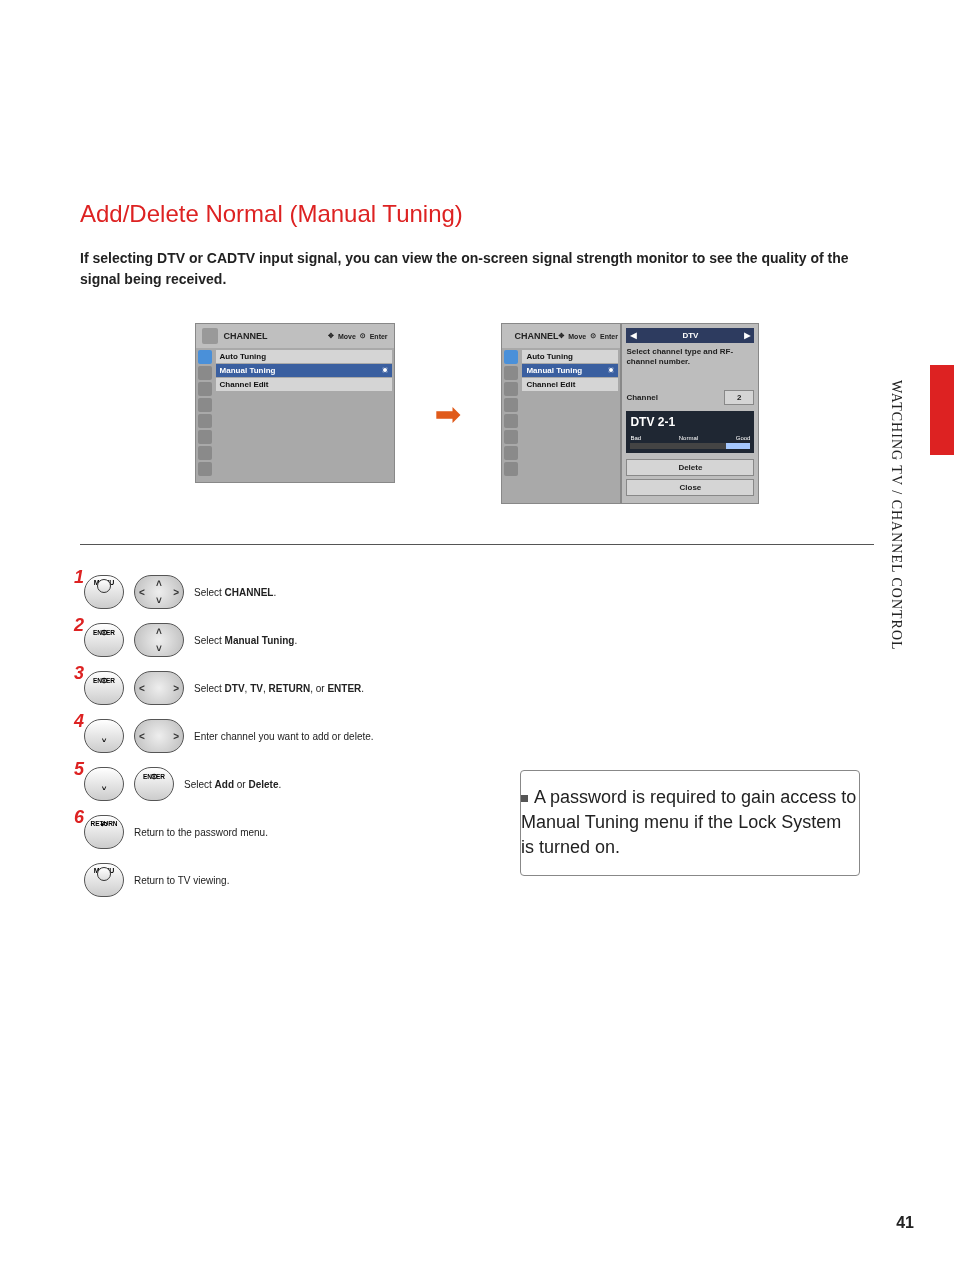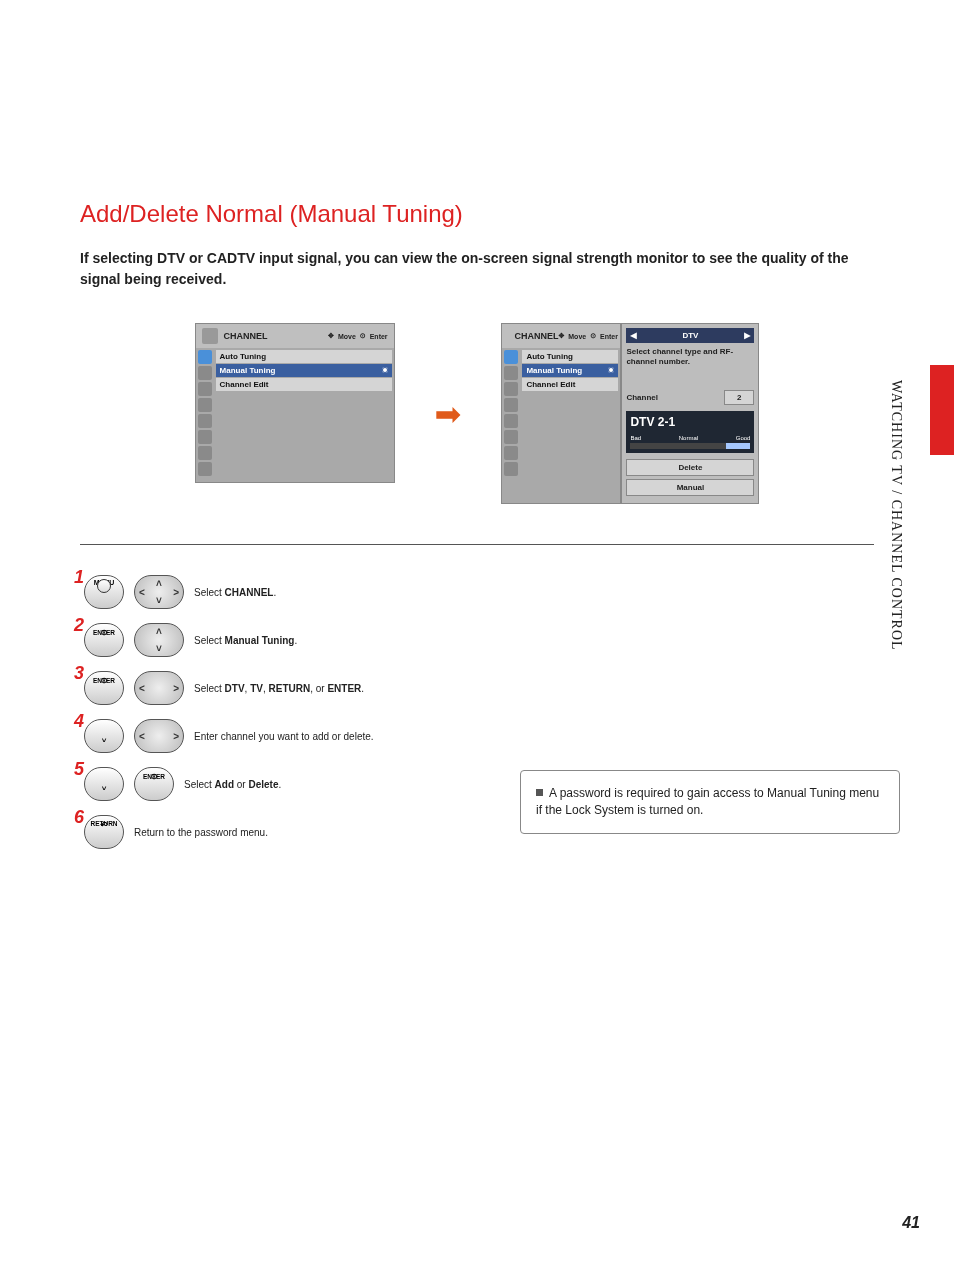--- a/index.html
+++ b/index.html
@@ -185,25 +185,25 @@
   .btn.dpad.full .chev.l{left:4px;} .btn.dpad.full .chev.r{right:4px;}
   .btn.down-only .chev.dn{bottom:7px; position:absolute;}
 
   .step-text { font-size: 10px; line-height:1.3;}
   .step-text b { font-weight: bold; }
 
   .note-box {
     position: absolute;
     left: 520px;
     top: 770px;
-    width: 380px;
+    width: 340px;
     border: 1px solid #888;
     border-radius: 4px;
-    padding: 14px 15px;
-    font-size: 12px;
+    padding: 14px 0;
+    font-size: 18px;
     line-height:1.4;
   }
   .note-box .sq { display:inline-block; width:7px; height:7px; background:#555; margin-right:6px; vertical-align:1px;}
 
   .side-tab {
     position: absolute;
     right: 0; top: 365px;
     width: 24px; height: 90px;
     background: #d22;
   }
@@ -211,25 +211,24 @@
     position: absolute;
     right: 50px;
     top: 380px;
     writing-mode: vertical-rl;
     font-size: 14px;
     letter-spacing: 1px;
     font-family: "Times New Roman", serif;
   }
   .pagenum {
     position: absolute;
-    right: 34px;
+    right: 40px;
     bottom: 40px;
     font-size: 16px;
     font-weight: bold;
-    font-style: italic;
   }
 </style>
 </head>
 <body>
 
 <h1 class="title">Add/Delete Normal (Manual Tuning)</h1>
 <p class="intro">If selecting DTV or CADTV input signal, you can view the on-screen signal strength monitor to see the quality of the signal being received.</p>
 
 <div class="screens">
 
@@ -314,21 +313,21 @@
         <div class="bar-labels">
           <span>Bad</span>
           <span>Normal</span>
           <span>Good</span>
         </div>
         <div class="bar">
             <div class="fill"></div>
           </div>
       </div>
       <div class="panel-btn">Delete</div>
-      <div class="panel-btn">Manual</div>
+      <div class="panel-btn">Close</div>
     </div>
   </div>
 
 </div>
 
 <hr class="sep">
 
 <div class="steps">
 
   <div class="step">
@@ -406,20 +405,27 @@
 
   <div class="step">
     <span class="num">6</span>
     <span class="btn oval return-btn">
       <span>RETURN</span>
         <span class="arc">↶</span>
     </span>
     <span class="step-text">Return to the password menu.</span>
   </div>
 
+  <div class="step">
+    <span class="btn oval menu-btn">
+      <span>MENU</span>
+        <span class="inner-circle"></span>
+    </span>
+    <span class="step-text">Return to TV viewing.</span>
+  </div>
 
 </div>
 
 <div class="note-box">
   <span class="sq"></span><span>A password is required to gain access to Manual Tuning menu if the Lock System is turned on.</span>
 </div>
 
 <div class="side-tab"></div>
 <div class="side-text">WATCHING TV / CHANNEL CONTROL</div>
 <div class="pagenum">41</div>

